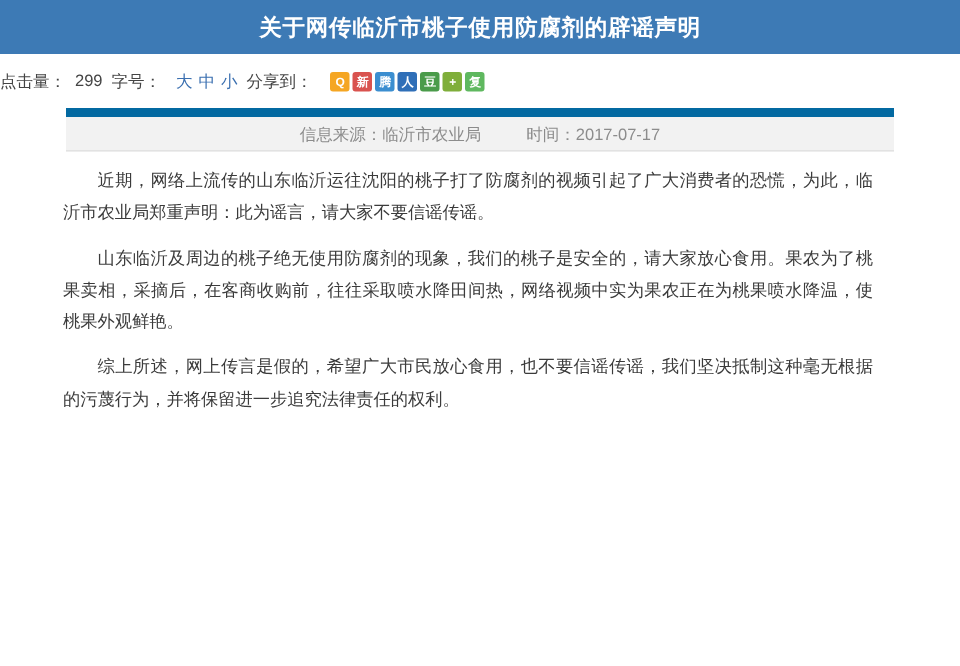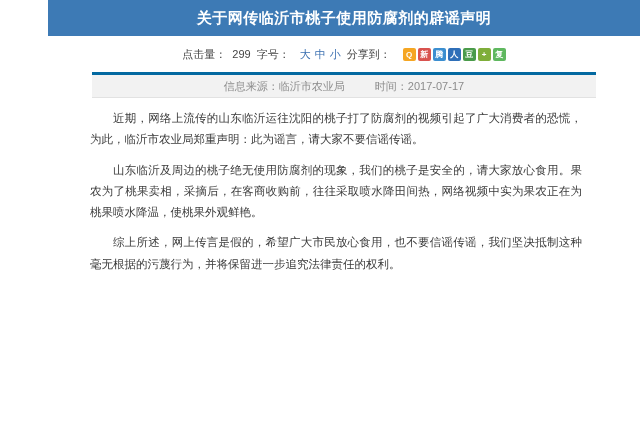--- a/index.html
+++ b/index.html
@@ -12,21 +12,20 @@
     background: #ffffff;
     font-family: "Liberation Sans", "DejaVu Sans", sans-serif;
     color: #333333;
     overflow: hidden;
   }
   .page {
     width: 640px;
     height: 444px;
     position: relative;
     box-sizing: border-box;
-    padding-left: 48px;
   }
   
   .header {
     width: 100%;
     height: 36px;
     background: #3d7ab5;
     display: flex;
     align-items: center;
     justify-content: center;
   }
@@ -34,21 +33,20 @@
     color: #ffffff;
     font-size: 15px;
     font-weight: bold;
     letter-spacing: 0.5px;
   }
   
   .meta-row {
     height: 24px;
     display: flex;
     align-items: center;
-    justify-content: center;
     gap: 6px;
     font-size: 11px;
     color: #555555;
     margin-top: 6px;
   }
   .meta-row .label { color: #444444; }
   .meta-row .hits { color: #444444; }
   .fontsize-group {
     display: flex;
     align-items: center;
@@ -74,21 +72,21 @@
     line-height: 13px;
     text-align: center;
     color: #ffffff;
     font-weight: bold;
   }
   
   .source-bar {
     margin: 6px 44px 0 44px;
     height: 22px;
     background: #f2f2f2;
-    border-top: 3px solid #0369a1;
+    border-top: 6px solid #0369a1;
     border-bottom: 1px solid #e2e2e2;
     display: flex;
     align-items: center;
     justify-content: center;
     gap: 30px;
     font-size: 11px;
     color: #8c8c8c;
   }
   
   .article {

